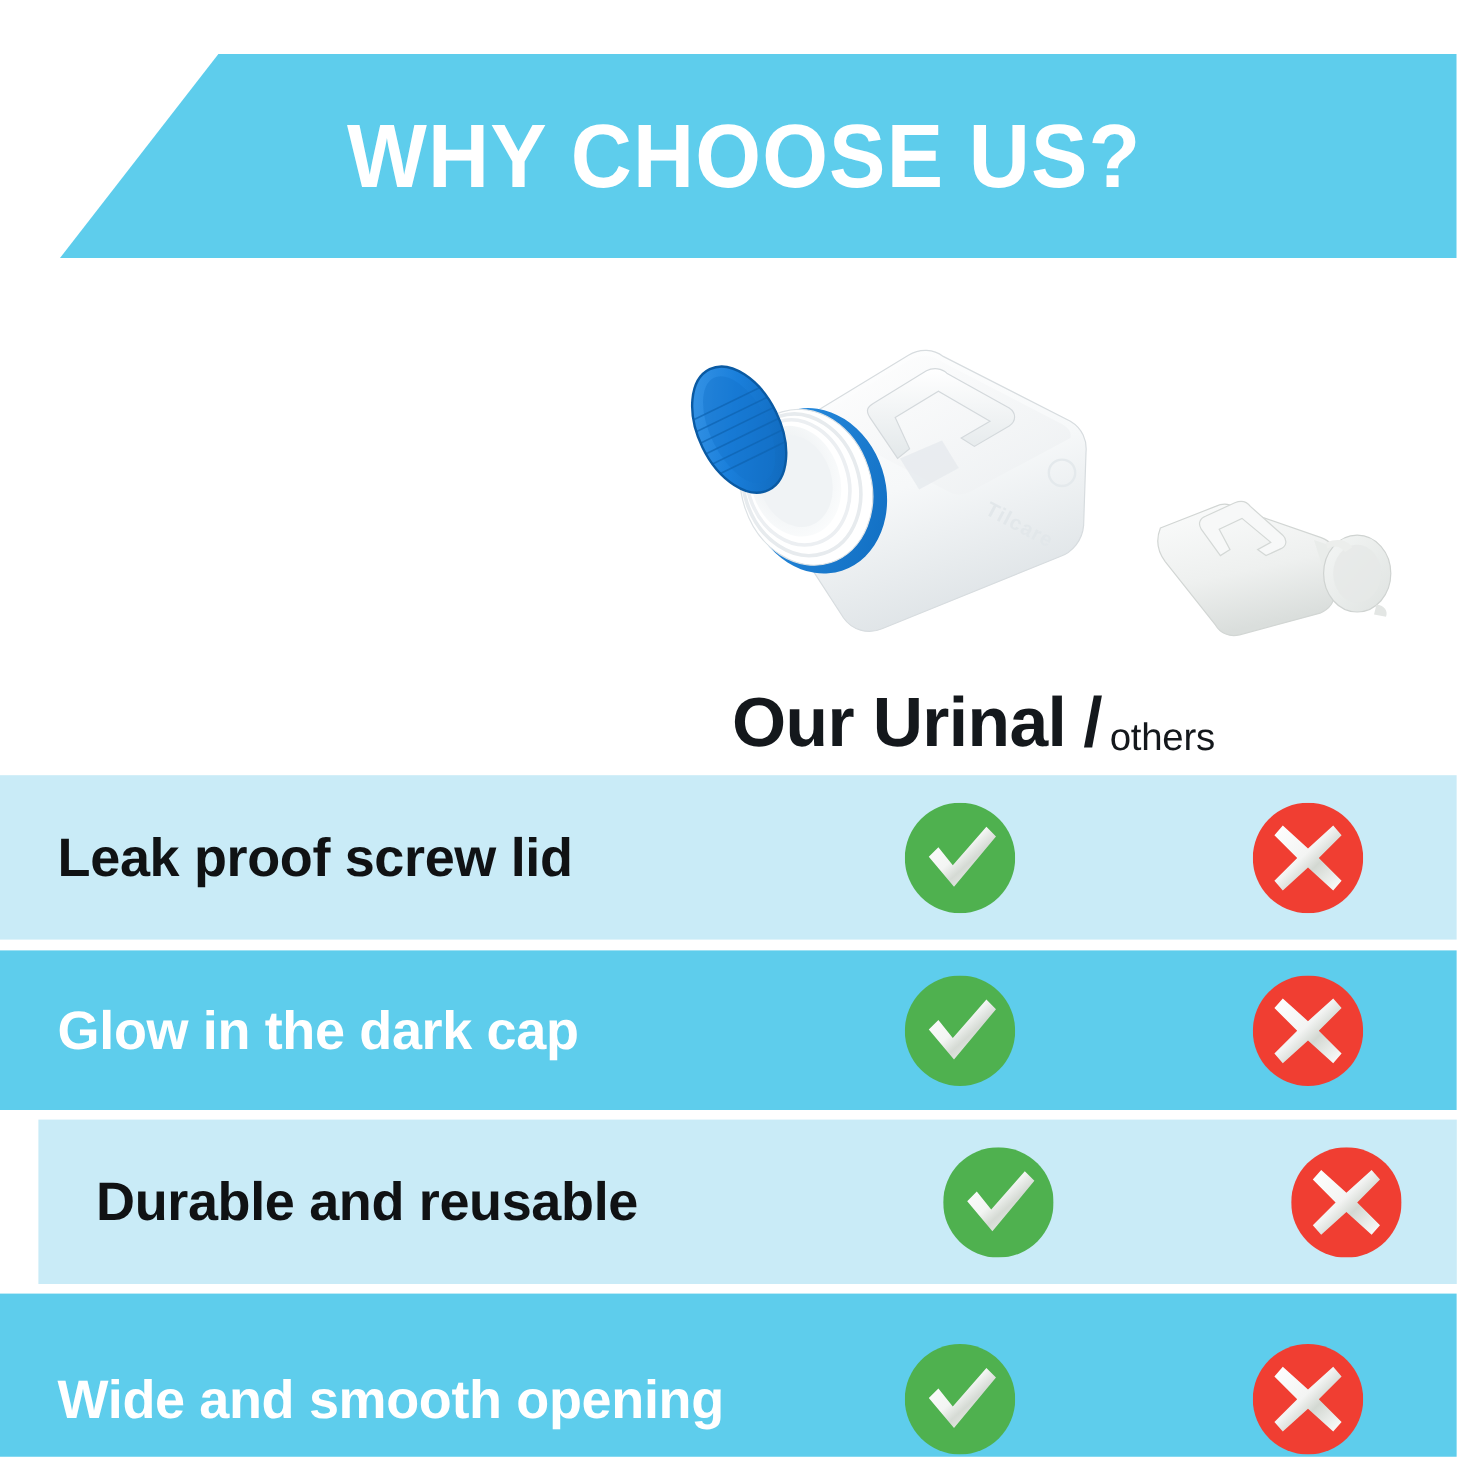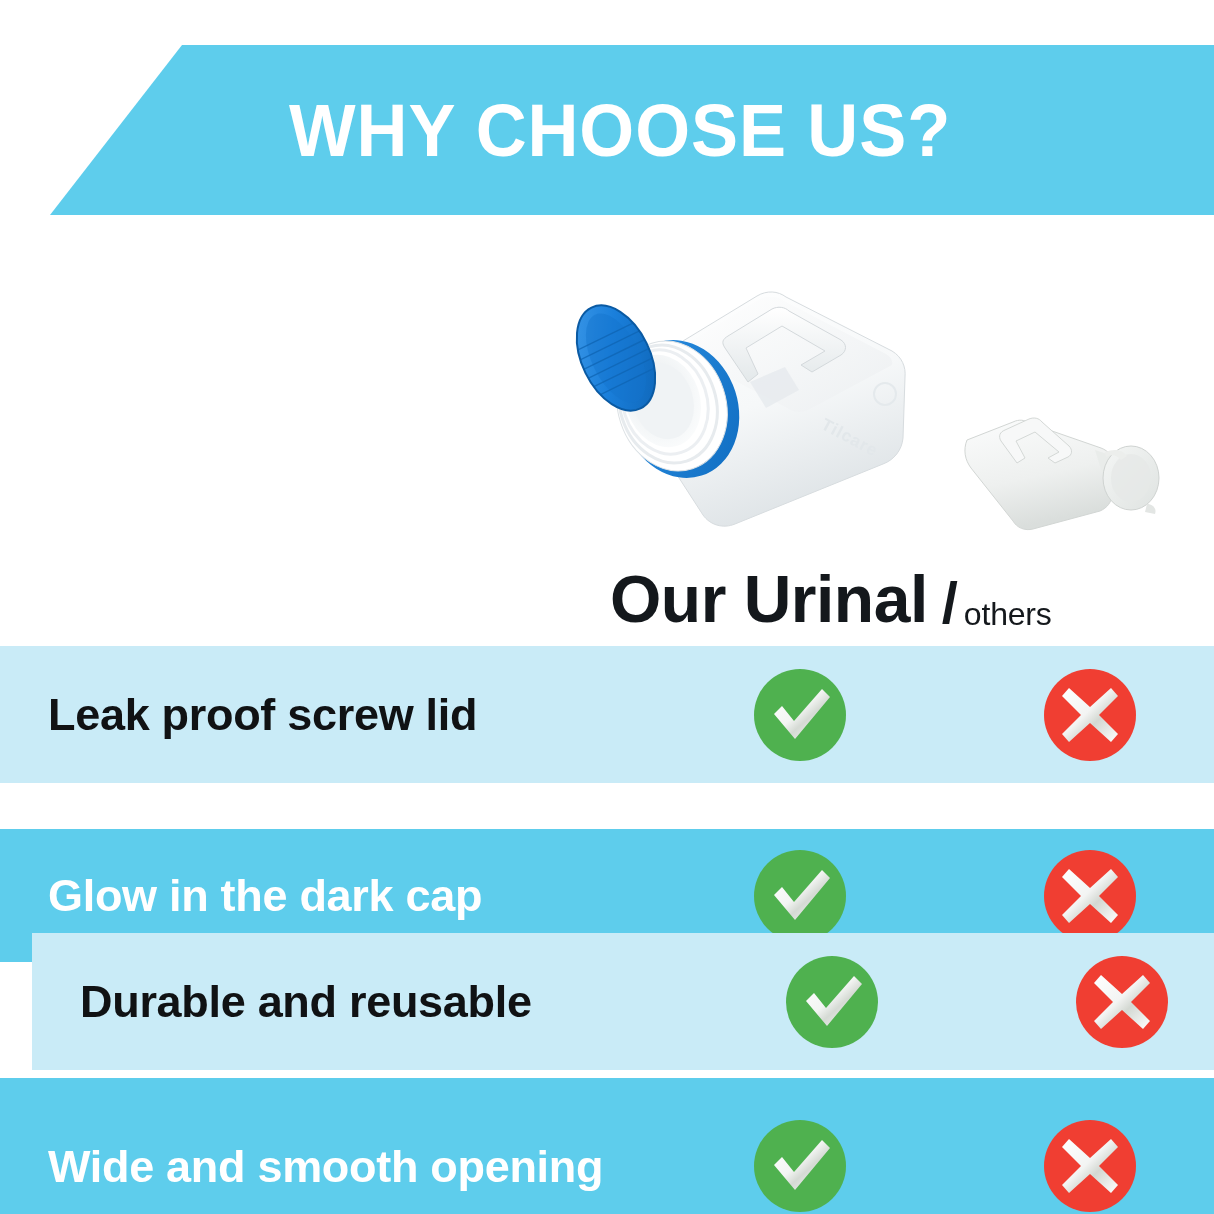--- a/index.html
+++ b/index.html
@@ -61,21 +61,21 @@
   .compare-label {
     position:absolute;
     left:610px; top:562px;
     width:604px; height:70px;
     display:flex;
     align-items:flex-end;
     color:#14181c;
     white-space:nowrap;
   }
   .compare-label .mine {
-    font-size:66px;
+    font-size:58px;
     font-weight:bold;
     letter-spacing:-0.5px;
     line-height:1;
   }
   .compare-label .slash {
     font-size:58px;
     font-weight:bold;
     line-height:1;
     padding:0 6px 0 14px;
   }
@@ -113,21 +113,21 @@
   .mark {
     position:absolute;
     width:92px; height:92px;
   }
   .mark.ours   { left:754px; }
   .mark.others { left:1044px; }
   .mark svg { display:block; width:92px; height:92px; }
 
   
   #row0 { top:646px; height:137px; }
-  #row1 { top:792px; height:133px;margin-top:37px; }
+  #row1 { top:792px; height:133px; }
   #row2 { top:933px; height:137px;margin-left:32px; }
   #row3 { top:1078px; height:176px; }
 </style>
 </head>
 <body>
 
 <div class="banner"></div>
 <div class="banner-title">WHY CHOOSE US?</div>
 
 <div class="showcase">

